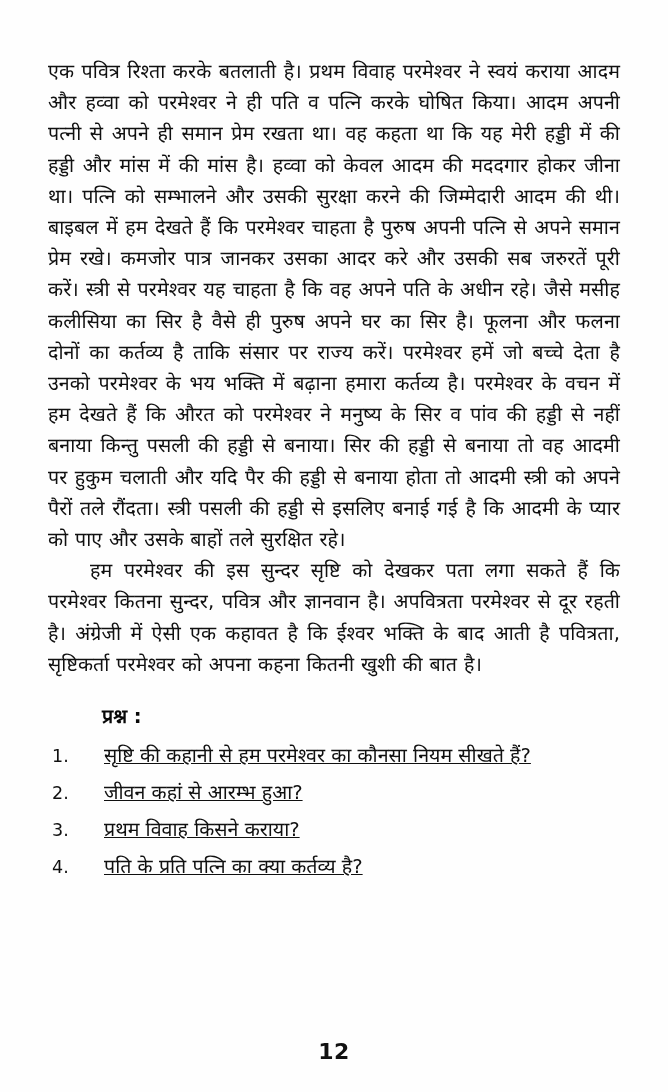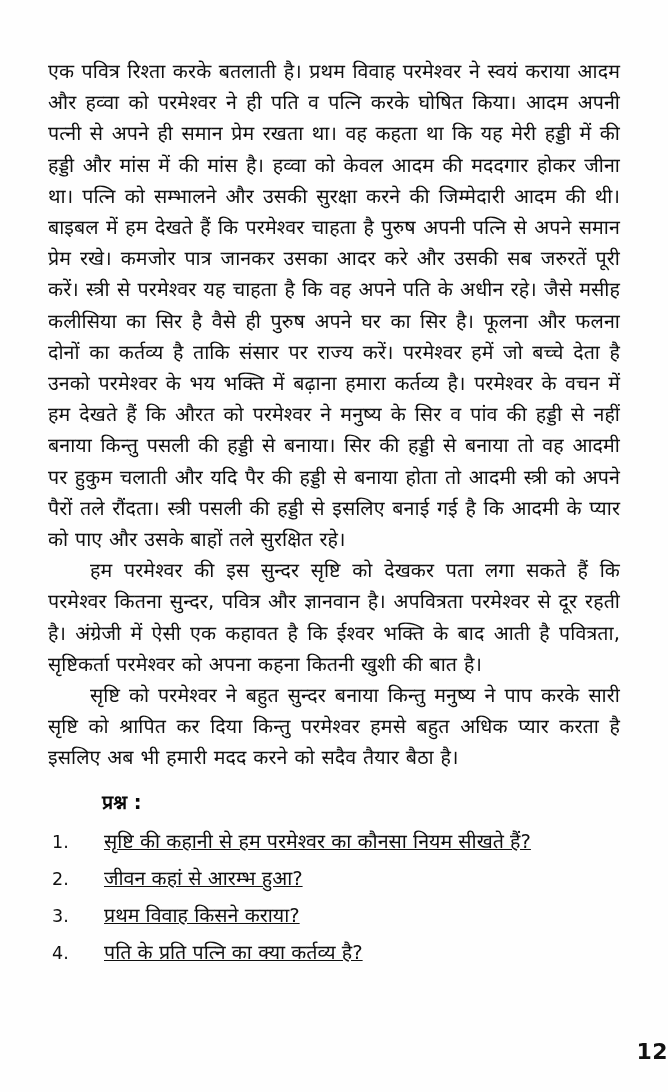--- a/index.html
+++ b/index.html
@@ -35,21 +35,21 @@
   .para {
     margin: 0 0 0 0;
   }
   .para + .para {
     margin-top: 0;
   }
   .indent {
     text-indent: 42px;
   }
   .questions-heading {
-    margin-top: 14px;
+    margin-top: 22px;
     margin-left: 54px;
     font-size: 19.6px;
     line-height: 30px;
     font-weight: bold;
     color: #080808;
   }
   .q-list {
     margin: 9px 0 0 0;
     padding: 0;
     list-style: none;
@@ -71,36 +71,35 @@
   }
   .q-text {
     flex: 1 1 auto;
     text-decoration: underline;
   }
   .page-number {
     position: absolute;
     left: 0;
     right: 0;
     bottom: 28px;
-    text-align: right;
+    text-align: center;
     font-size: 22px;
     font-weight: bold;
     color: #111111;
     letter-spacing: 0.5px;
   }
 </style>
 </head>
 <body>
 
 <div class="page">
 
   <div class="body-text">
     <p class="para">एक पवित्र रिश्ता करके बतलाती है। प्रथम विवाह परमेश्वर ने स्वयं कराया आदम और हव्वा को परमेश्वर ने ही पति व पत्नि करके घोषित किया। आदम अपनी पत्नी से अपने ही समान प्रेम रखता था। वह कहता था कि यह मेरी हड्डी में की हड्डी और मांस में की मांस है। हव्वा को केवल आदम की मददगार होकर जीना था। पत्नि को सम्भालने और उसकी सुरक्षा करने की जिम्मेदारी आदम की थी। बाइबल में हम देखते हैं कि परमेश्वर चाहता है पुरुष अपनी पत्नि से अपने समान प्रेम रखे। कमजोर पात्र जानकर उसका आदर करे और उसकी सब जरुरतें पूरी करें। स्त्री से परमेश्वर यह चाहता है कि वह अपने पति के अधीन रहे। जैसे मसीह कलीसिया का सिर है वैसे ही पुरुष अपने घर का सिर है। फूलना और फलना दोनों का कर्तव्य है ताकि संसार पर राज्य करें। परमेश्वर हमें जो बच्चे देता है उनको परमेश्वर के भय भक्ति में बढ़ाना हमारा कर्तव्य है। परमेश्वर के वचन में हम देखते हैं कि औरत को परमेश्वर ने मनुष्य के सिर व पांव की हड्डी से नहीं बनाया किन्तु पसली की हड्डी से बनाया। सिर की हड्डी से बनाया तो वह आदमी पर हुकुम चलाती और यदि पैर की हड्डी से बनाया होता तो आदमी स्त्री को अपने पैरों तले रौंदता। स्त्री पसली की हड्डी से इसलिए बनाई गई है कि आदमी के प्यार को पाए और उसके बाहों तले सुरक्षित रहे।</p>
     <p class="para indent">हम परमेश्वर की इस सुन्दर सृष्टि को देखकर पता लगा सकते हैं कि परमेश्वर कितना सुन्दर, पवित्र और ज्ञानवान है। अपवित्रता परमेश्वर से दूर रहती है। अंग्रेजी में ऐसी एक कहावत है कि ईश्वर भक्ति के बाद आती है पवित्रता, सृष्टिकर्ता परमेश्वर को अपना कहना कितनी खुशी की बात है।</p>
-    <p class="para indent">सृष्टि को परमेश्वर ने बहुत सुन्दर बनाया किन्तु मनुष्य ने पाप करके सारी सृष्टि को श्रापित कर दिया किन्तु परमेश्वर हमसे बहुत अधिक प्यार करता है इसलिए अब भी हमारी मदद करने को सदैव तैयार बैठा है।</p>
   </div>
 
   <div class="questions-heading">प्रश्न :</div>
 
   <ul class="q-list">
     <li class="q-item">
       <span class="q-num">1.</span>
       <span class="q-text">सृष्टि की कहानी से हम परमेश्वर का कौनसा नियम सीखते हैं?</span>
     </li>
     <li class="q-item">

